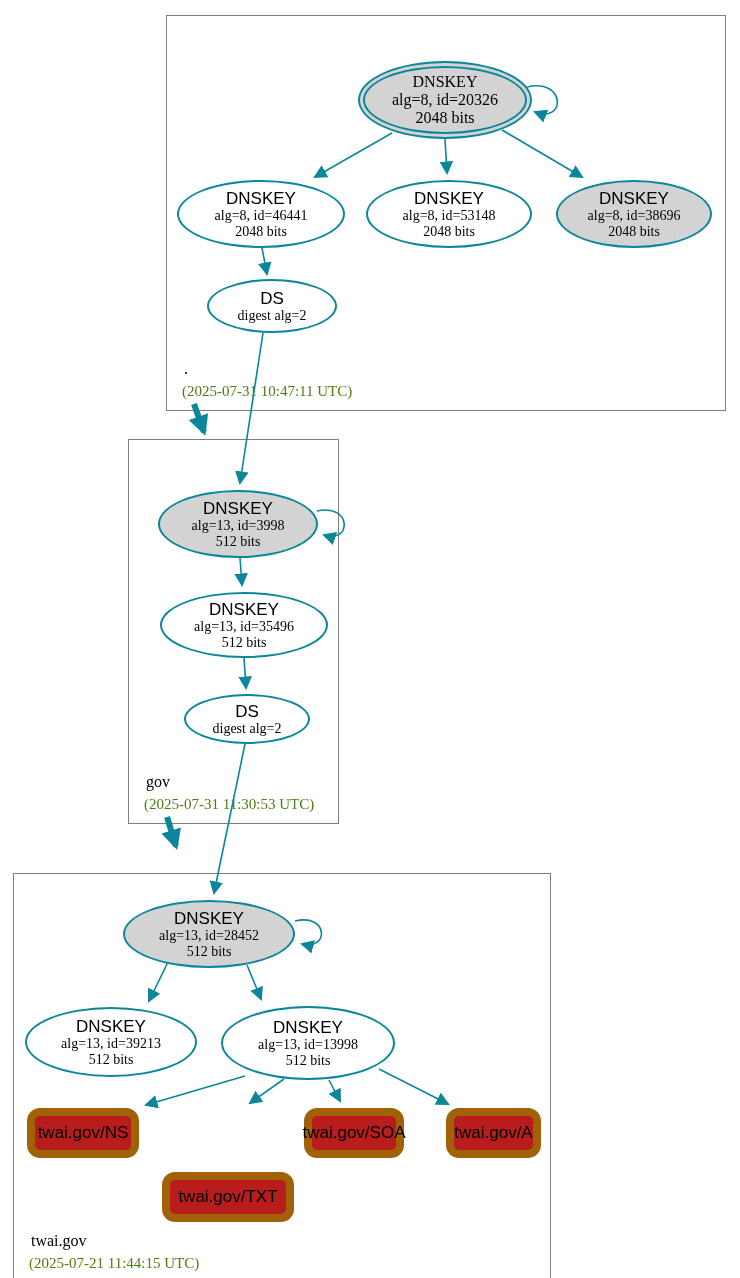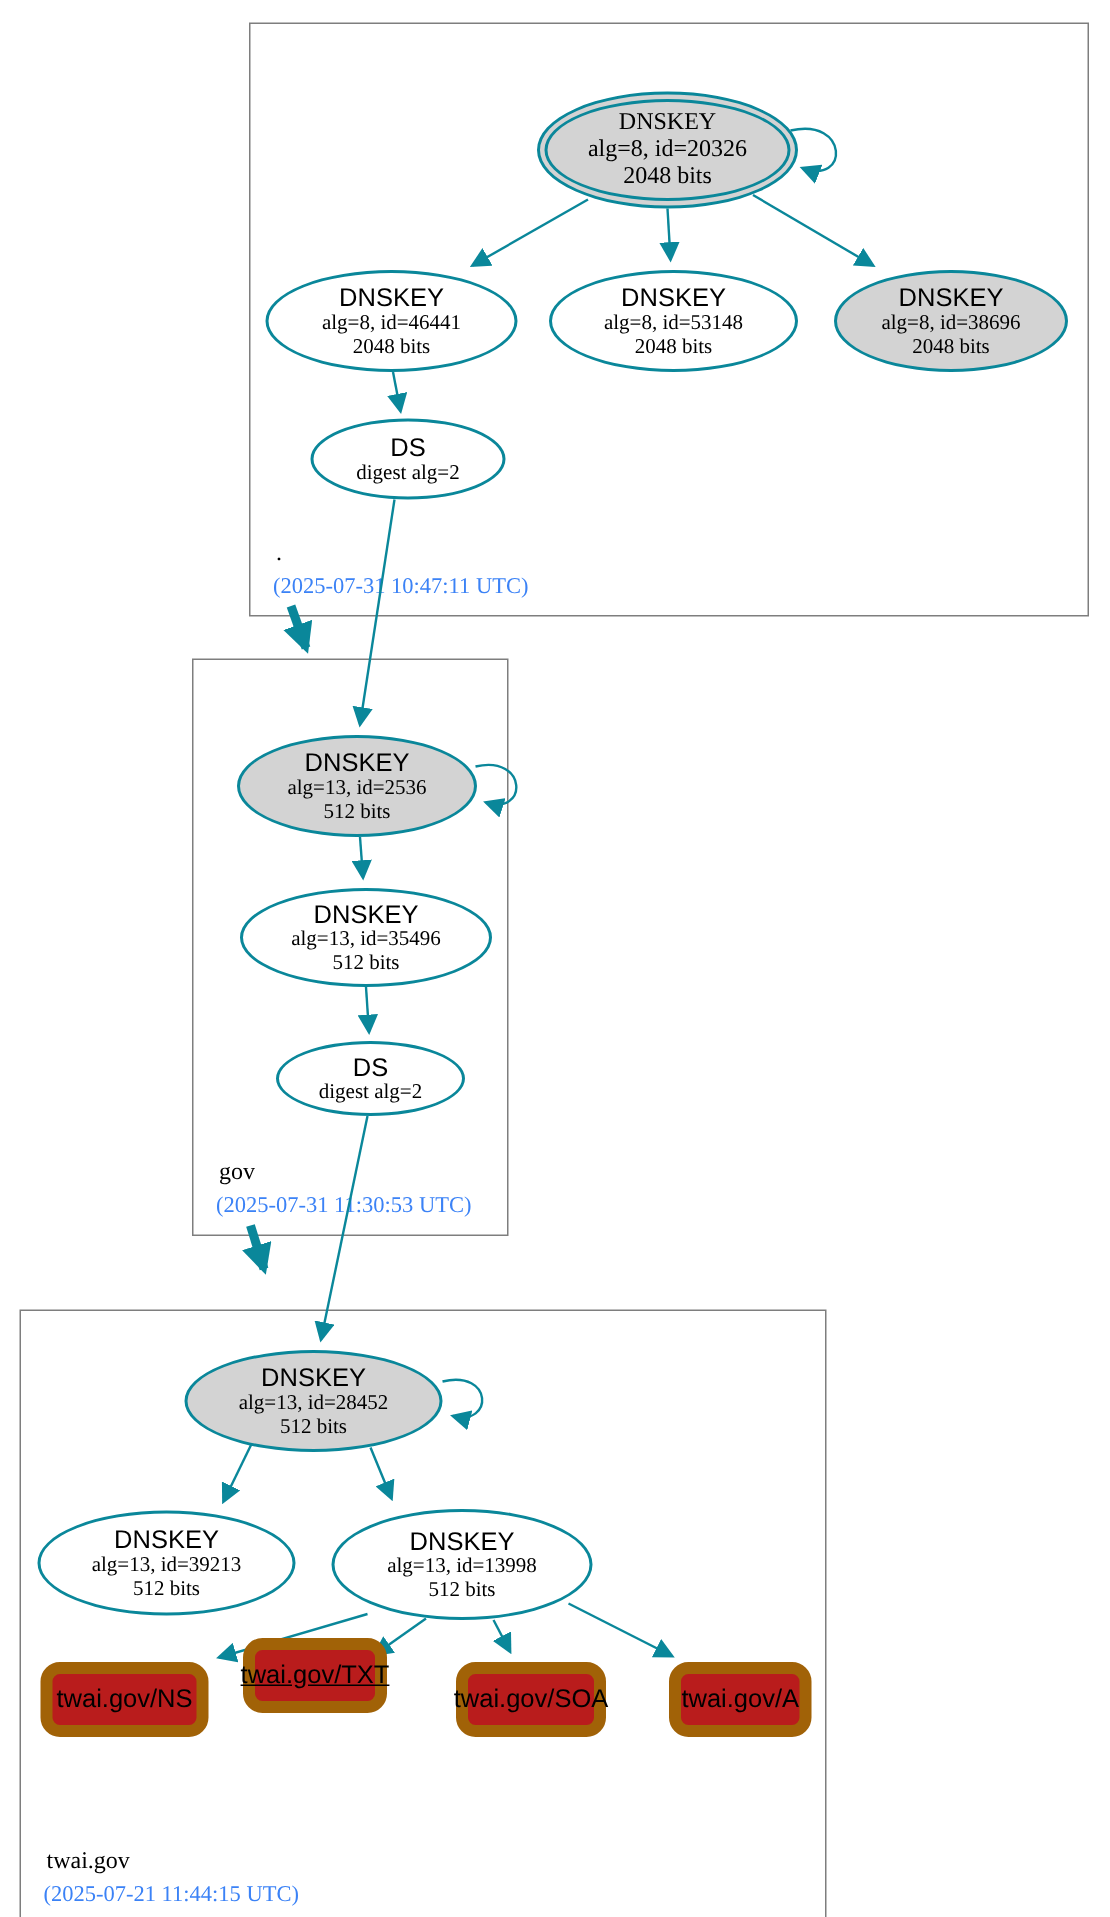--- a/index.html
+++ b/index.html
@@ -8,21 +8,21 @@
     font-family:"Liberation Serif", serif;overflow:hidden;
   }
   .zone-box{
     position:absolute;border:1px solid #7e7e7e;background:transparent;
   }
   .zone-label{
     position:absolute;left:17px;bottom:32px;font-size:16px;color:#000;
     font-family:"Liberation Serif", serif;white-space:nowrap;
   }
   .zone-ts{
-    position:absolute;left:15px;bottom:10px;font-size:15px;color:#3b82f6;
+    position:absolute;left:15px;bottom:10px;font-size:15px;color:#4d7c0f;
     font-family:"Liberation Serif", serif;white-space:nowrap;
   }
   .edges{position:absolute;left:0;top:0;z-index:3;}
   .node{
     position:absolute;z-index:4;border:2px solid #0a879a;border-radius:50%;
     background:#ffffff;display:flex;flex-direction:column;align-items:center;
     justify-content:center;text-align:center;box-sizing:border-box;
   }
   .node.gray{background:#d3d3d3;}
   .node .title{
@@ -127,21 +127,21 @@
     <div class="detail">2048 bits</div>
   </div>
 
   <div class="node" style="left:207px;top:279px;width:130px;height:54px;">
     <div class="title">DS</div>
     <div class="detail">digest alg=2</div>
   </div>
 
   <div class="node gray" style="left:158px;top:490px;width:160px;height:68px;">
     <div class="title">DNSKEY</div>
-    <div class="detail">alg=13, id=2536</div>
+    <div class="detail">alg=13, id=3998</div>
     <div class="detail">512 bits</div>
   </div>
 
   <div class="node" style="left:160px;top:592px;width:168px;height:66px;">
     <div class="title">DNSKEY</div>
     <div class="detail">alg=13, id=35496</div>
     <div class="detail">512 bits</div>
   </div>
 
   <div class="node" style="left:184px;top:694px;width:126px;height:50px;">
@@ -161,17 +161,17 @@
     <div class="detail">512 bits</div>
   </div>
 
   <div class="node" style="left:221px;top:1006px;width:174px;height:74px;">
     <div class="title">DNSKEY</div>
     <div class="detail">alg=13, id=13998</div>
     <div class="detail">512 bits</div>
   </div>
 
   <div class="rrset" style="left:27px;top:1108px;width:112px;height:50px;">twai.gov/NS</div>
-  <div class="rrset" style="left:162px;top:1092px;width:96px;height:50px;text-decoration:underline;">twai.gov/TXT</div>
+  <div class="rrset" style="left:162px;top:1172px;width:132px;height:50px;">twai.gov/TXT</div>
   <div class="rrset" style="left:304px;top:1108px;width:100px;height:50px;">twai.gov/SOA</div>
   <div class="rrset" style="left:446px;top:1108px;width:95px;height:50px;">twai.gov/A</div>
 
 </div>
 
 </body></html>

